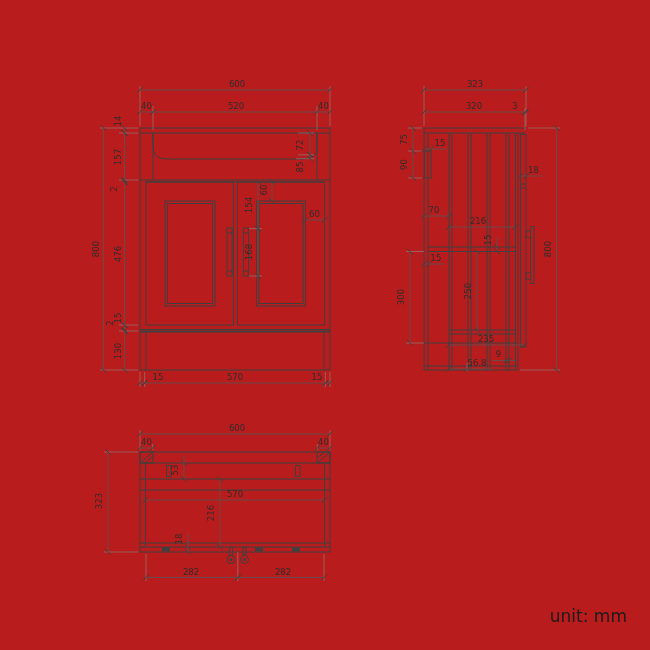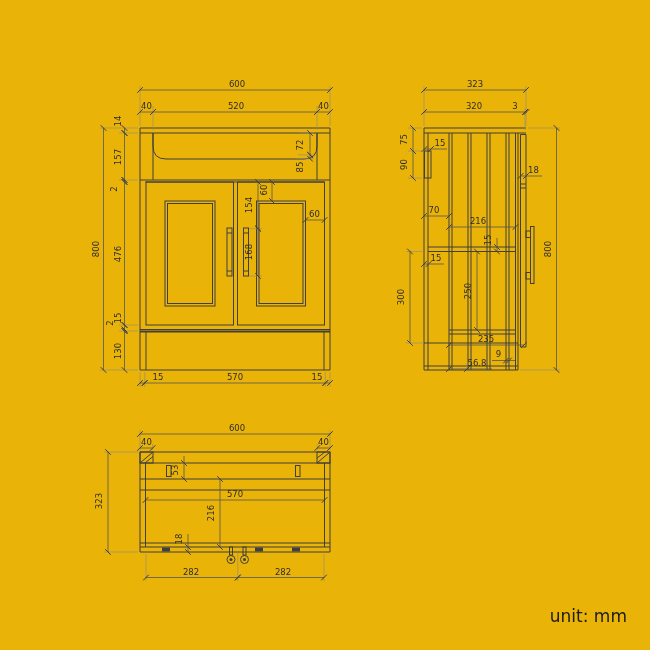--- a/index.html
+++ b/index.html
@@ -1,16 +1,16 @@
 <!DOCTYPE html>
 <html><head>
 <meta charset="utf-8">
 <style>
   html,body{margin:0;padding:0;background:#ffffff;}
-  .canvas{width:650px;height:650px;position:relative;background:#eab308;font-family:"DejaVu Sans",sans-serif;}
+  .canvas{width:650px;height:650px;position:relative;background:#b91c1c;font-family:"DejaVu Sans",sans-serif;}
   svg{display:block;}
   .draw{stroke:#3f3f3f;stroke-width:1;fill:none;}
   .thick{stroke-width:2;}
   .fillmark{fill:#3f3f3f;stroke:none;}
   .dim{stroke:#565656;stroke-width:0.8;fill:none;marker-start:url(#tk);marker-end:url(#tk);}
   .dimline{stroke:#565656;stroke-width:0.8;fill:none;}
   .ext{stroke:#8a8a8a;stroke-width:0.6;fill:none;}
   .lbl{font:8.5px "DejaVu Sans",sans-serif;fill:#2d2d2d;text-anchor:middle;}
   .unit{font:17px "DejaVu Sans",sans-serif;fill:#1c1c1c;text-anchor:end;}
 </style>

